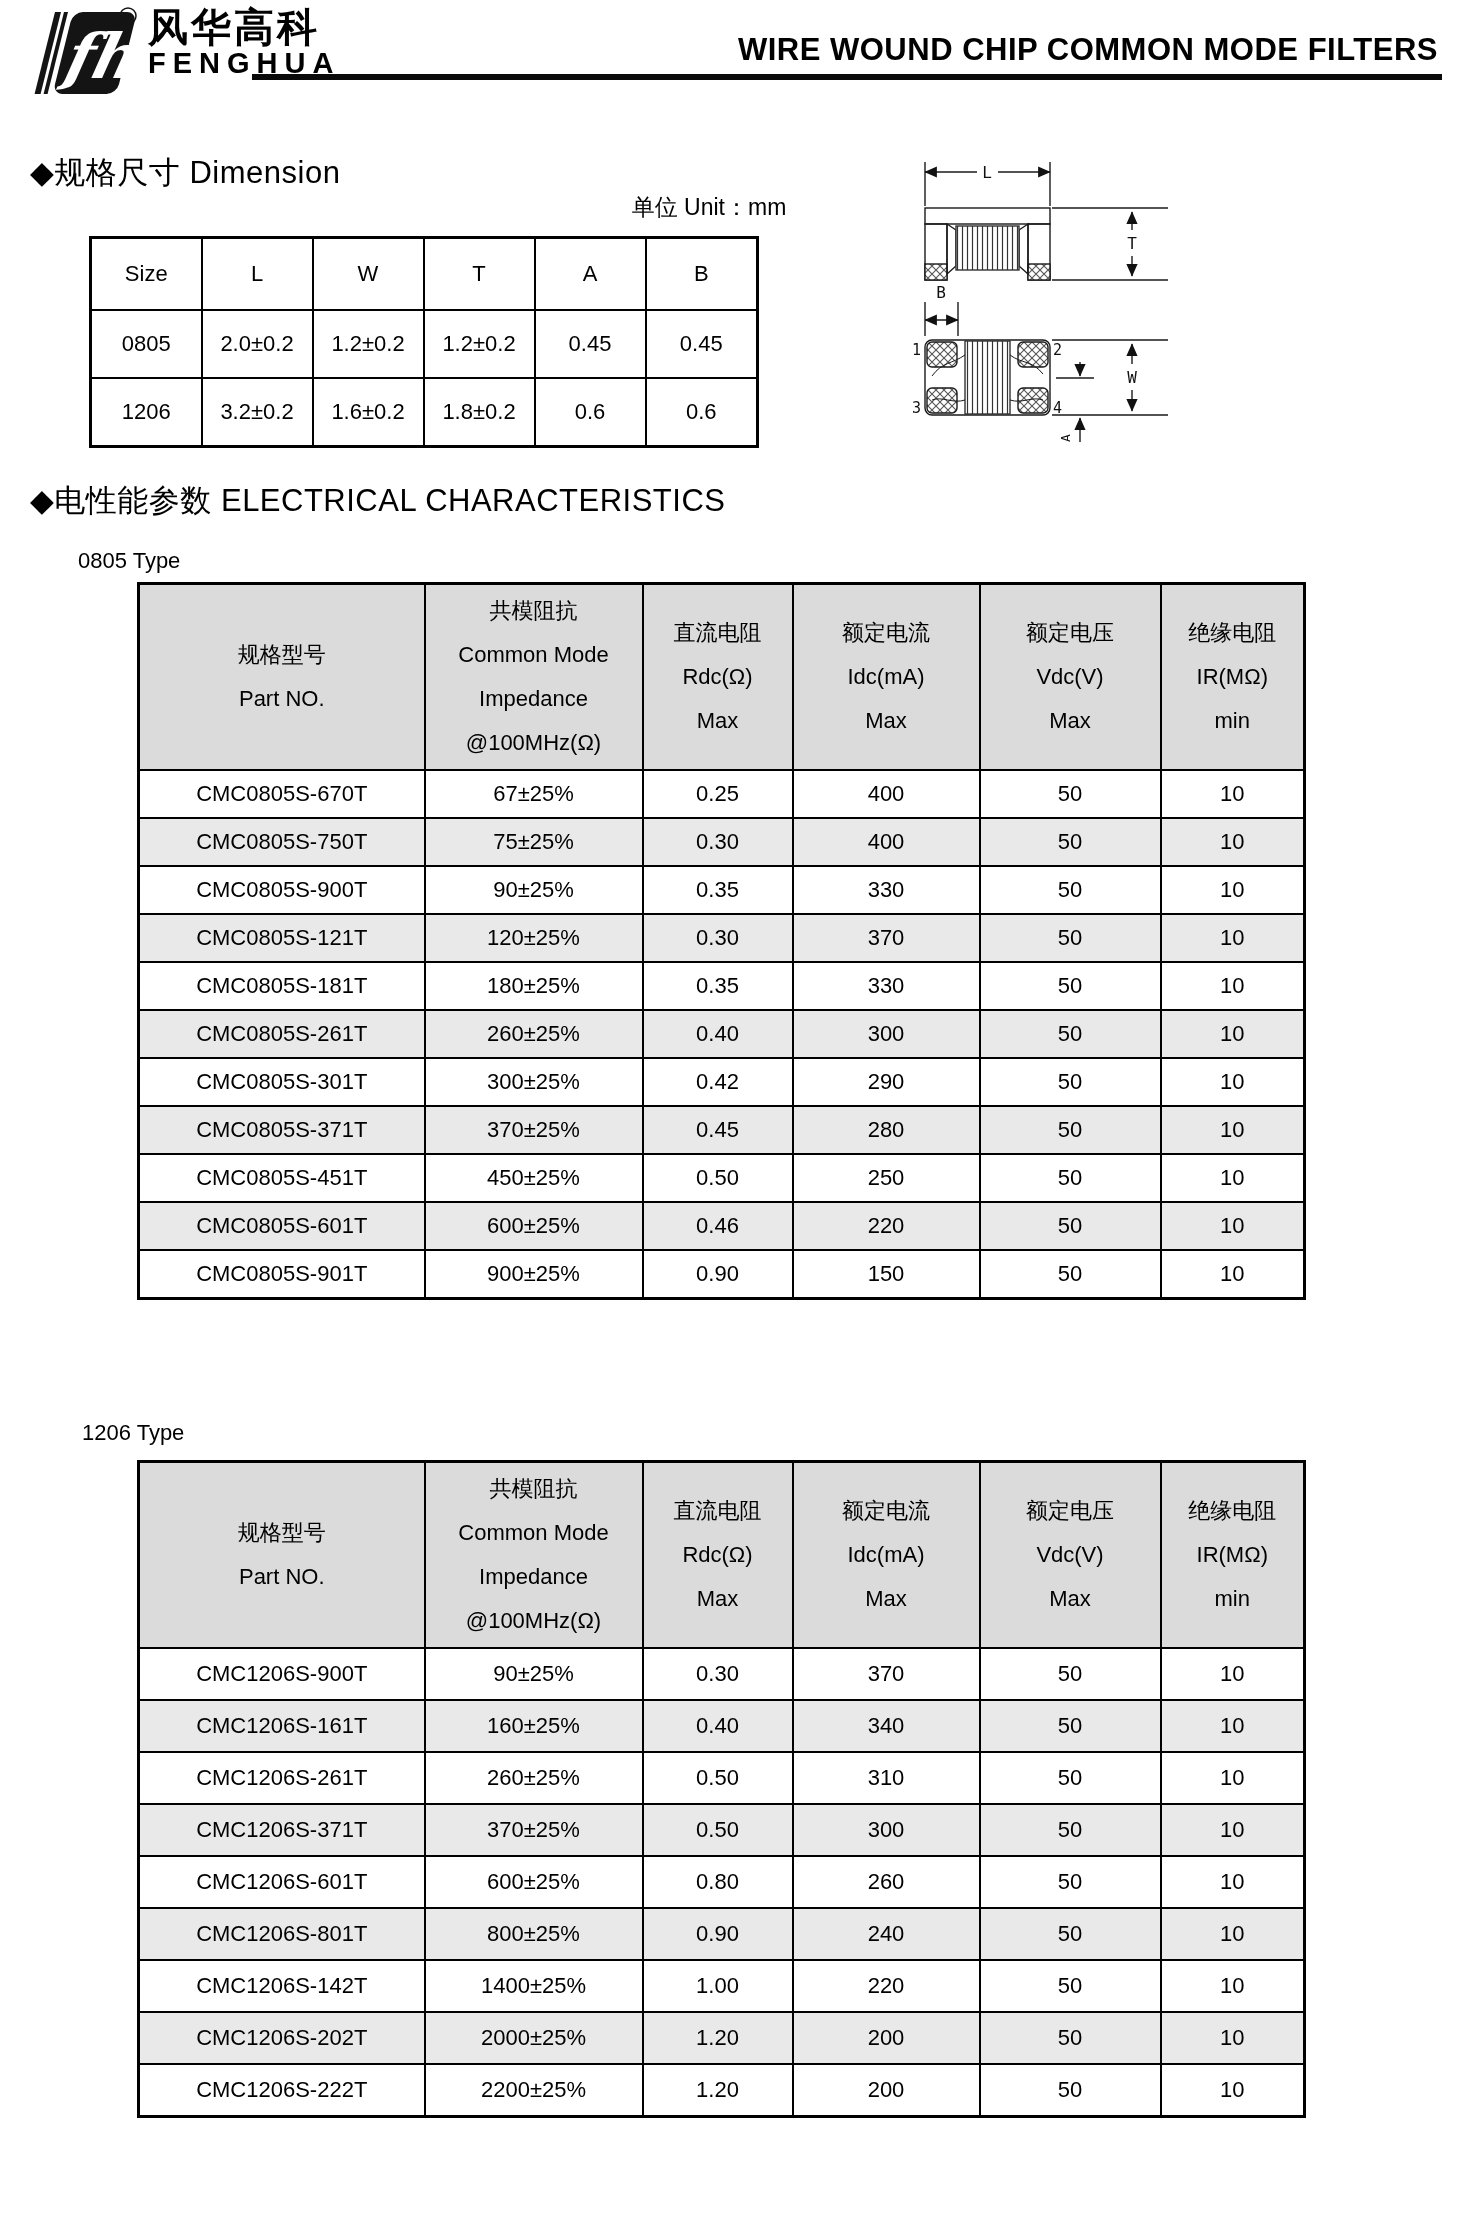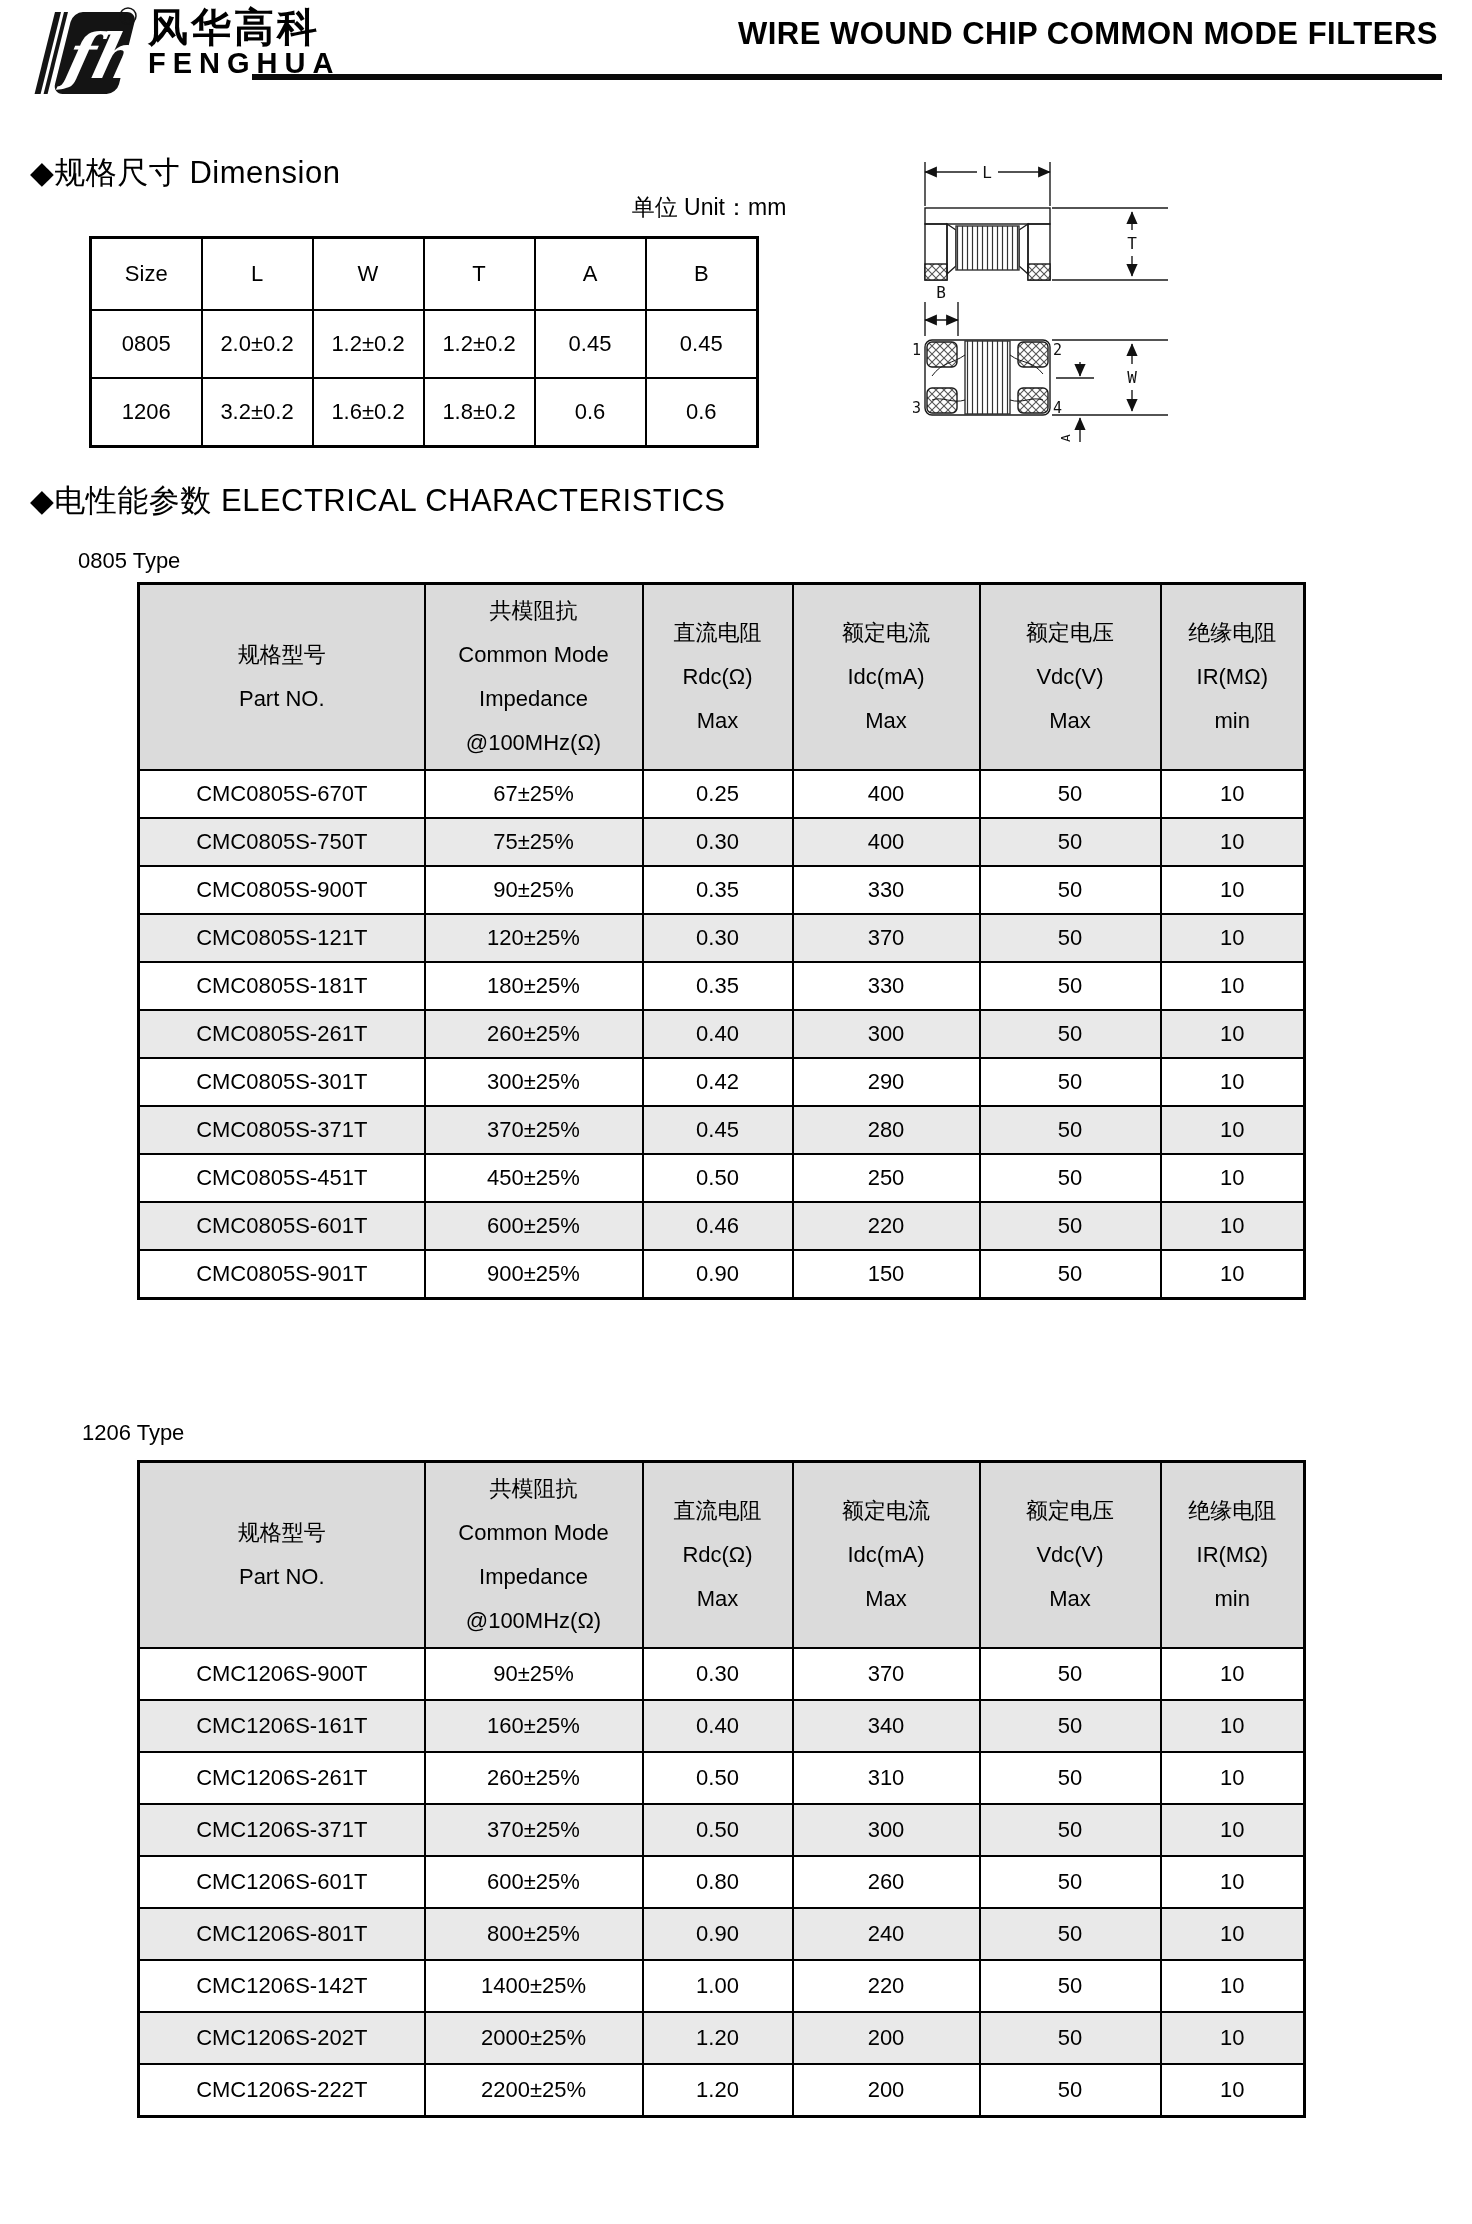--- a/index.html
+++ b/index.html
@@ -7,21 +7,21 @@
     width:1472px;height:2224px;position:relative;overflow:hidden;
     font-family:"Liberation Sans","DejaVu Sans",sans-serif;color:#000;
   }
   .abs{position:absolute;}
 
   
   .logo-wrap{left:34px;top:6px;display:flex;align-items:flex-start;gap:10px;}
   .logo-text{display:flex;flex-direction:column;}
   .logo-zh{font-size:40px;font-weight:bold;letter-spacing:3px;line-height:1.05;}
   .logo-en{font-size:29px;font-weight:bold;letter-spacing:7px;line-height:1.1;}
-  .page-title{right:34px;top:16px;font-size:31px;font-weight:bold;letter-spacing:0.5px;margin-left:8px;}
+  .page-title{right:34px;top:32px;font-size:31px;font-weight:bold;letter-spacing:0.5px;margin-left:8px;}
   .header-rule{left:252px;right:30px;top:74px;height:6px;background:#0a0a0a;}
 
   
   .sec-heading{font-size:31px;font-weight:400;letter-spacing:0.5px;}
   .dim-heading{left:30px;top:152px;}
   .elec-heading{left:30px;top:480px;}
   .unit-label{left:600px;top:192px;width:218px;text-align:center;font-size:23px;}
 
   
   table{border-collapse:collapse;table-layout:fixed;}

